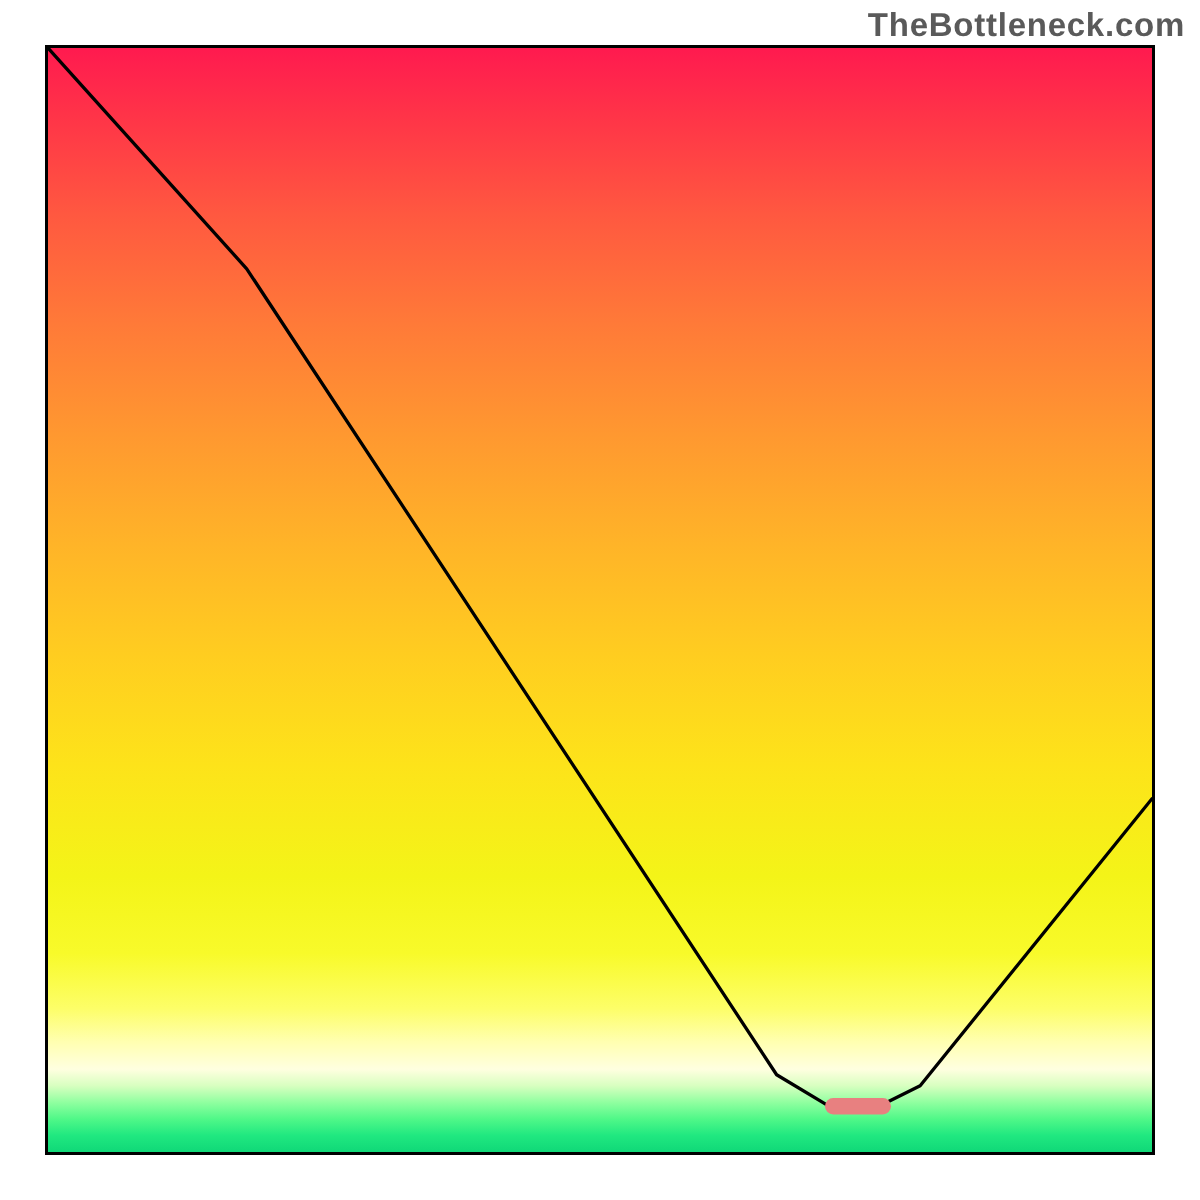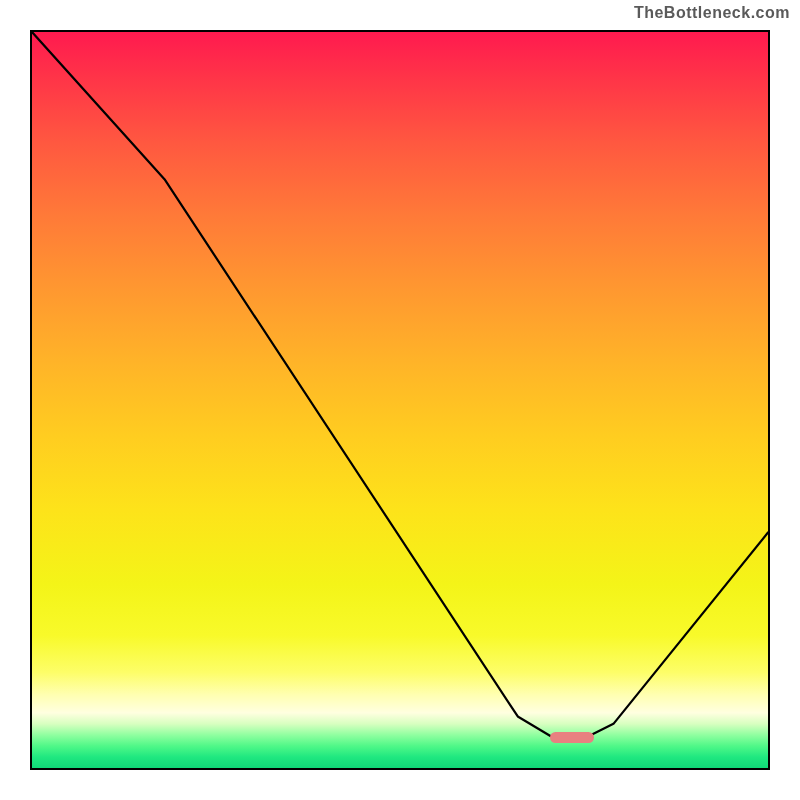--- a/index.html
+++ b/index.html
@@ -12,21 +12,21 @@
   }
   .container {
     width: 800px;
     height: 800px;
     position: relative;
   }
   .watermark {
     position: absolute;
     top: 4px;
     right: 10px;
-    font-size: 16px;
+    font-size: 22px;
     font-weight: bold;
     color: #5a5a5a;
     letter-spacing: 0.5px;
     z-index: 10;
   }
   .plot-area {
     position: absolute;
     top: 30px;
     left: 30px;
     width: 740px;

